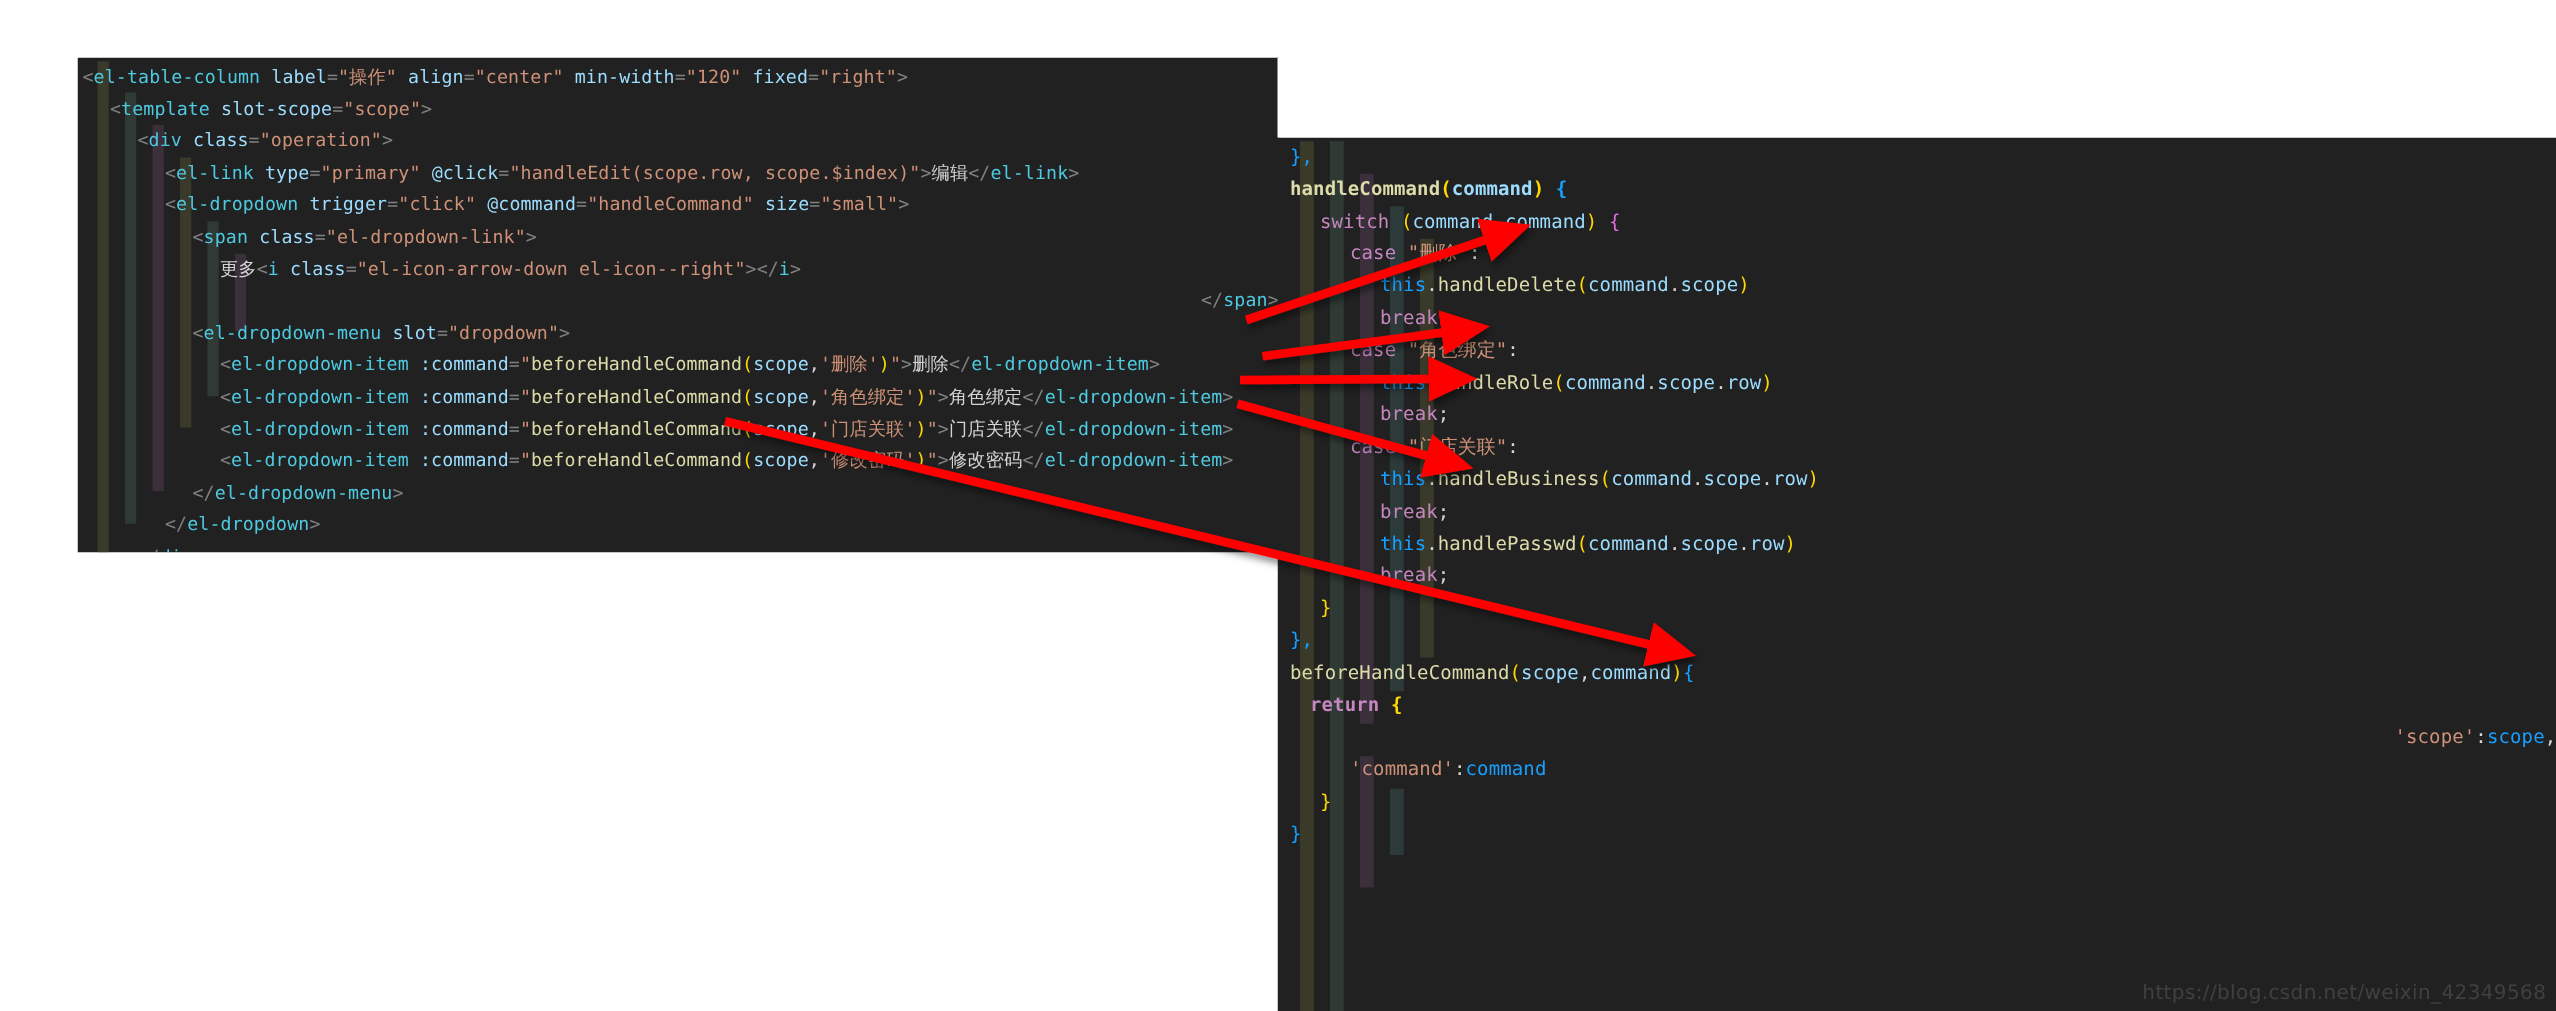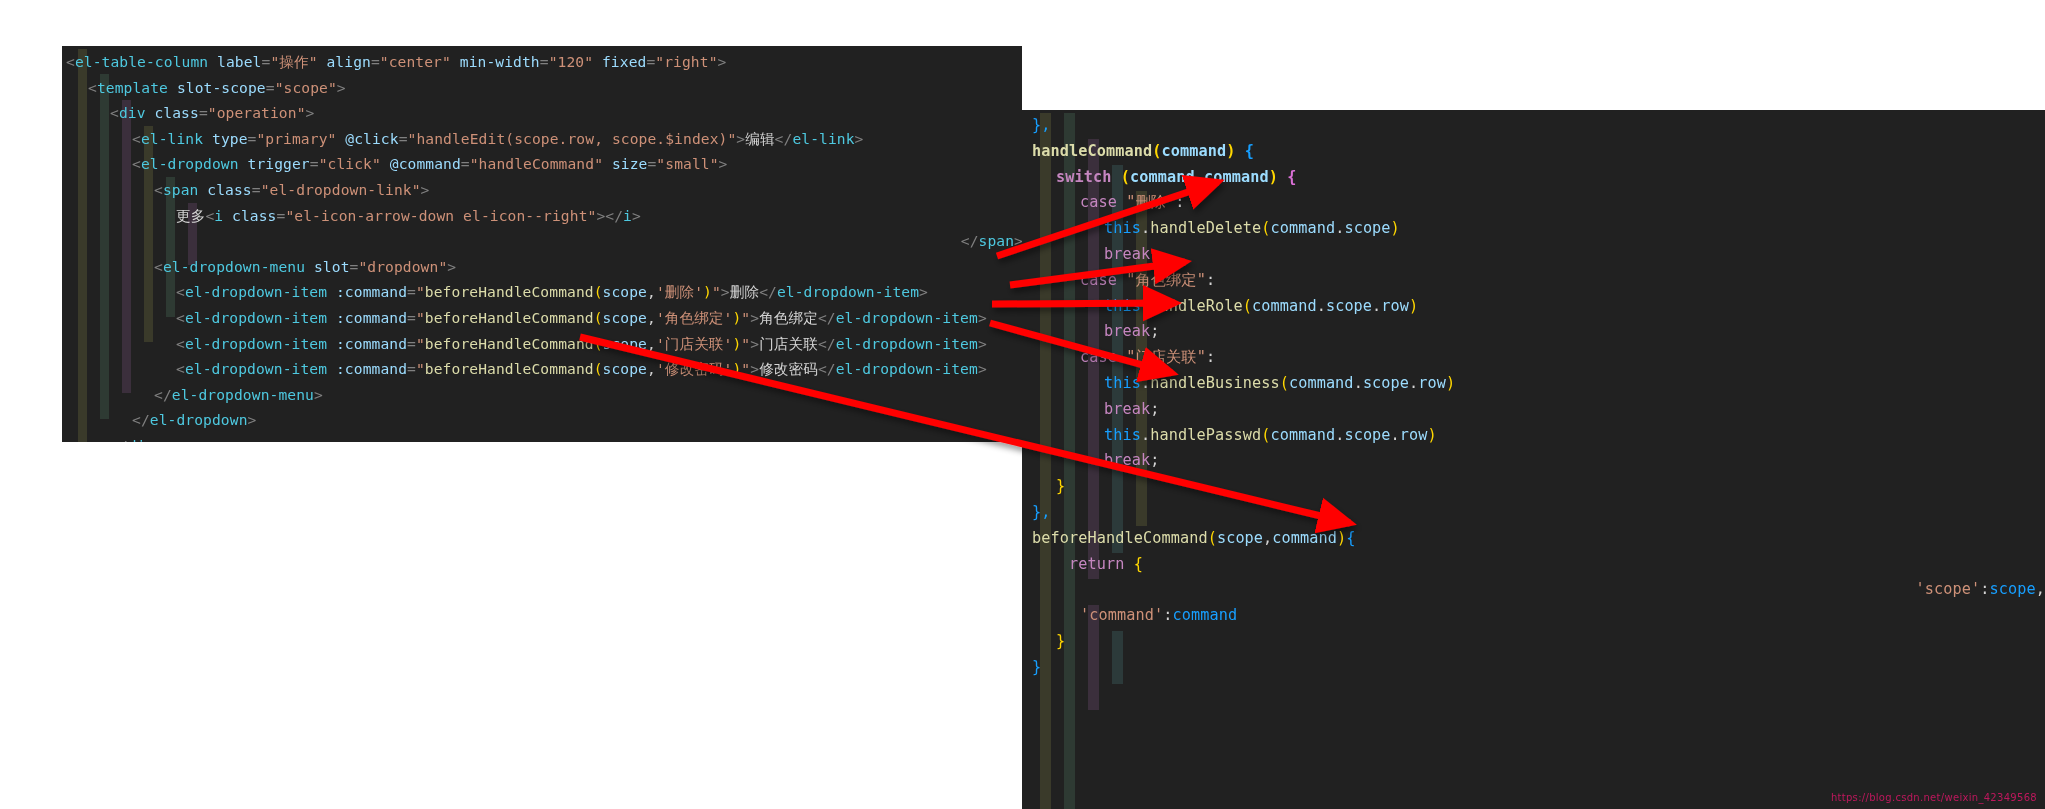--- a/index.html
+++ b/index.html
@@ -33,21 +33,21 @@
   .brkt-b   {color:#179fff;}
   .white    {color:#d4d4d4;}
 
   
   #top-strip{position:absolute;left:1022px;top:46px;width:1023px;height:64px;background:#ffffff;}
   #bottom-strip{position:absolute;left:0;top:632px;width:1022px;height:177px;background:#ffffff;}
   #left-gap{position:absolute;left:0;top:0;width:62px;height:809px;background:#ffffff;}
   #below-left{position:absolute;left:62px;top:442px;width:960px;height:190px;background:#ffffff;}
   #top-left-gap{position:absolute;left:0;top:0;width:1022px;height:46px;background:#ffffff;}
 
-  .watermark{position:absolute;right:8px;bottom:6px;font-size:10px;color:#be185d;
+  .watermark{position:absolute;right:8px;bottom:6px;font-size:16px;color:#404040;
              font-family:"DejaVu Sans","Liberation Sans",sans-serif;letter-spacing:.3px;}
 
   
   #arrows{position:absolute;left:0;top:0;width:2045px;height:809px;pointer-events:none;}
 </style>
 </head>
 <body>
 
 <div class="panel" id="left-panel">
   <div class="code-area">
@@ -87,36 +87,36 @@
       <div class="g" style="left:42px;width:11px;background:#2e3a33;"></div>
       <div class="g" style="left:66px;width:11px;background:#3b2f3c;top:26px;height:440px;"></div>
       <div class="g" style="left:90px;width:11px;background:#2c3a3a;top:52px;height:388px;"></div>
       <div class="g" style="left:114px;width:11px;background:#3a3a2a;top:78px;height:335px;"></div>
       <div class="g" style="left:66px;width:11px;background:#3b2f3c;top:492px;height:105px;"></div>
       <div class="g" style="left:90px;width:11px;background:#2c3a3a;top:518px;height:53px;"></div>
     </div>
     <div id="right-lines">
         <div class="line" style="padding-left: 10px; margin-top: 3px;"><span class="brkt-b">},</span></div>
         <div class="line" style="padding-left: 10px; font-weight: bold;"><span class="fn">handleCommand</span><span class="brkt-y">(</span><span class="var">command</span><span class="brkt-y">)</span><span class="txt"> </span><span class="brkt-b">{</span></div>
-        <div class="line" style="padding-left: 34px; font-weight: bold;"><span class="kw">switch</span><span class="txt"> </span><span class="brkt-y">(</span><span class="var">command</span><span class="white">.</span><span class="var">command</span><span class="brkt-y">)</span><span class="txt"> </span><span class="brkt-p">{</span></div>
+        <div class="line" style="padding-left: 34px;"><span class="kw">switch</span><span class="txt"> </span><span class="brkt-y">(</span><span class="var">command</span><span class="white">.</span><span class="var">command</span><span class="brkt-y">)</span><span class="txt"> </span><span class="brkt-p">{</span></div>
         <div class="line" style="padding-left: 58px;"><span class="kw">case</span><span class="txt"> </span><span class="str">"删除"</span><span class="white">:</span></div>
         <div class="line" style="padding-left: 82px;"><span class="brkt-b">this</span><span class="white">.</span><span class="fn">handleDelete</span><span class="brkt-y">(</span><span class="var">command</span><span class="white">.</span><span class="var">scope</span><span class="brkt-y">)</span></div>
         <div class="line" style="padding-left: 82px;"><span class="kw">break</span><span class="white">;</span></div>
         <div class="line" style="padding-left: 58px;"><span class="kw">case</span><span class="txt"> </span><span class="str">"角色绑定"</span><span class="white">:</span></div>
         <div class="line" style="padding-left: 82px;"><span class="brkt-b">this</span><span class="white">.</span><span class="fn">handleRole</span><span class="brkt-y">(</span><span class="var">command</span><span class="white">.</span><span class="var">scope</span><span class="white">.</span><span class="var">row</span><span class="brkt-y">)</span></div>
         <div class="line" style="padding-left: 82px;"><span class="kw">break</span><span class="white">;</span></div>
         <div class="line" style="padding-left: 58px;"><span class="kw">case</span><span class="txt"> </span><span class="str">"门店关联"</span><span class="white">:</span></div>
         <div class="line" style="padding-left: 82px;"><span class="brkt-b">this</span><span class="white">.</span><span class="fn">handleBusiness</span><span class="brkt-y">(</span><span class="var">command</span><span class="white">.</span><span class="var">scope</span><span class="white">.</span><span class="var">row</span><span class="brkt-y">)</span></div>
         <div class="line" style="padding-left: 82px;"><span class="kw">break</span><span class="white">;</span></div>
         <div class="line" style="padding-left: 82px;"><span class="brkt-b">this</span><span class="white">.</span><span class="fn">handlePasswd</span><span class="brkt-y">(</span><span class="var">command</span><span class="white">.</span><span class="var">scope</span><span class="white">.</span><span class="var">row</span><span class="brkt-y">)</span></div>
         <div class="line" style="padding-left: 82px;"><span class="kw">break</span><span class="white">;</span></div>
         <div class="line" style="padding-left: 34px;"><span class="brkt-y">}</span></div>
         <div class="line" style="padding-left: 10px;"><span class="brkt-b">},</span></div>
         <div class="line" style="padding-left: 10px;"><span class="fn">beforeHandleCommand</span><span class="brkt-y">(</span><span class="var">scope</span><span class="white">,</span><span class="var">command</span><span class="brkt-y">)</span><span class="brkt-b">{</span></div>
-        <div class="line" style="padding-left: 47px;"><span class="kw">return</span><span class="txt"> </span><span class="brkt-y">{</span></div>
+        <div class="line" style="padding-left: 26px; font-weight: bold;"><span class="kw">return</span><span class="txt"> </span><span class="brkt-y">{</span></div>
         <div class="line" style="padding-left: 58px; text-align: right;"><span class="str">'scope'</span><span class="white">:</span><span class="brkt-b">scope</span><span class="white">,</span></div>
         <div class="line" style="padding-left: 58px;"><span class="str">'command'</span><span class="white">:</span><span class="brkt-b">command</span></div>
         <div class="line" style="padding-left: 34px;"><span class="brkt-y">}</span></div>
         <div class="line" style="padding-left: 10px;"><span class="brkt-b">}</span></div>
       </div>
   </div>
 </div>
 
 <div id="top-left-gap"></div>
 <div id="left-gap"></div>

